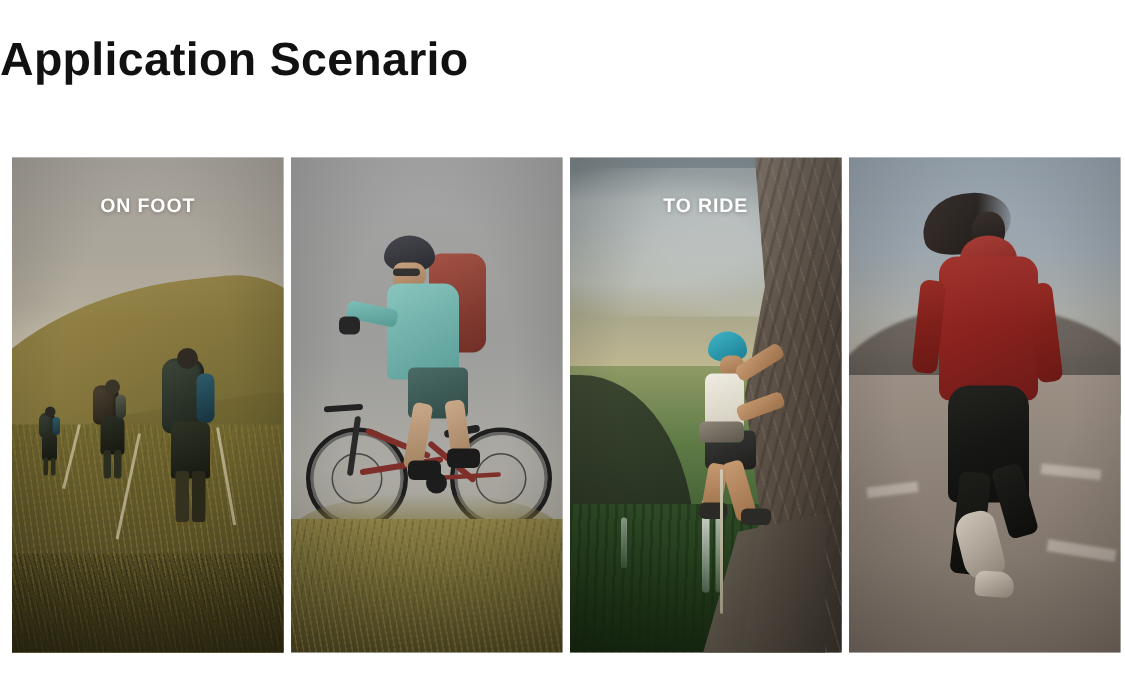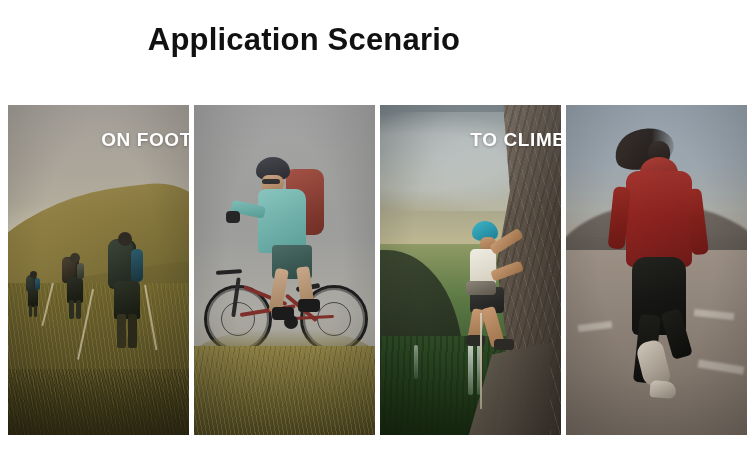--- a/index.html
+++ b/index.html
@@ -18,21 +18,21 @@
     position: relative;
     width: 750px;
     height: 456px;
     background: #ffffff;
   }
   .page-title {
     position: absolute;
     top: 20px;
     left: 0;
     width: 608px;
-    text-align: center;
+    text-align: left;
     font-family: "Liberation Sans", sans-serif;
     font-size: 31px;
     font-weight: bold;
     letter-spacing: 0.2px;
     color: #111111;
     line-height: 40px;
   }
   .panels {
     position: absolute;
     top: 105px;
@@ -56,26 +56,25 @@
     overflow: hidden;
   }
   .panel .label {
     position: absolute;
     top: 24px;
     left: 0;
     width: 100%;
     text-align: center;
     color: #ffffff;
     font-family: "Liberation Sans", sans-serif;
-    font-size: 19px;
+    font-size: 13px;
     font-weight: bold;
     letter-spacing: 0.6px;
     z-index: 40;
     text-shadow: 0 1px 3px rgba(0,0,0,0.28);
-    padding-left: 48px;
   }
 
   
   .p1-sky {
     position: absolute; left: 0; top: 0; width: 100%; height: 52%;
     background: linear-gradient(180deg,#9d9890 0%, #a8a296 38%, #b9b2a0 70%, #c2b9a3 100%);
   }
   .p1-haze {
     position: absolute; left: 0; top: 30%; width: 100%; height: 30%;
     background: linear-gradient(180deg, rgba(214,208,190,0) 0%, rgba(219,212,192,0.75) 55%, rgba(196,186,160,0.5) 100%);
@@ -452,21 +451,21 @@
           <div class="cl-skin" style="left:22px; top:86px; width:14px; height:40px; transform:rotate(-16deg);"></div>
           <div class="cl-skin" style="left:6px; top:88px; width:13px; height:32px; transform:rotate(10deg);"></div>
           <div style="position:absolute; left:30px; top:118px; width:20px; height:11px; border-radius:4px; background:#2c2a26;"></div>
           <div style="position:absolute; left:2px; top:114px; width:19px; height:11px; border-radius:4px; background:#2c2a26;"></div>
           <div class="cl-rope" style="left:16px; top:92px; height:96px;"></div>
         </div>
 
         <div class="top-shade"></div>
         <div class="vignette"></div>
       </div>
-      <div class="label">TO CLIMB</div>
+      <div class="label">TO RIDE</div>
     </div>
 
     <div class="panel">
       <div class="scene">
         <div class="p4-sky"></div>
         <div class="p4-hills"></div>
         <div class="p4-ground"></div>
         <div class="p4-road"></div>
         <div class="p4-dash" style="left:12px; top:218px; width:34px; height:7px; transform:rotate(-7deg);"></div>
         <div class="p4-dash" style="left:128px; top:206px; width:40px; height:7px; transform:rotate(6deg);"></div>

